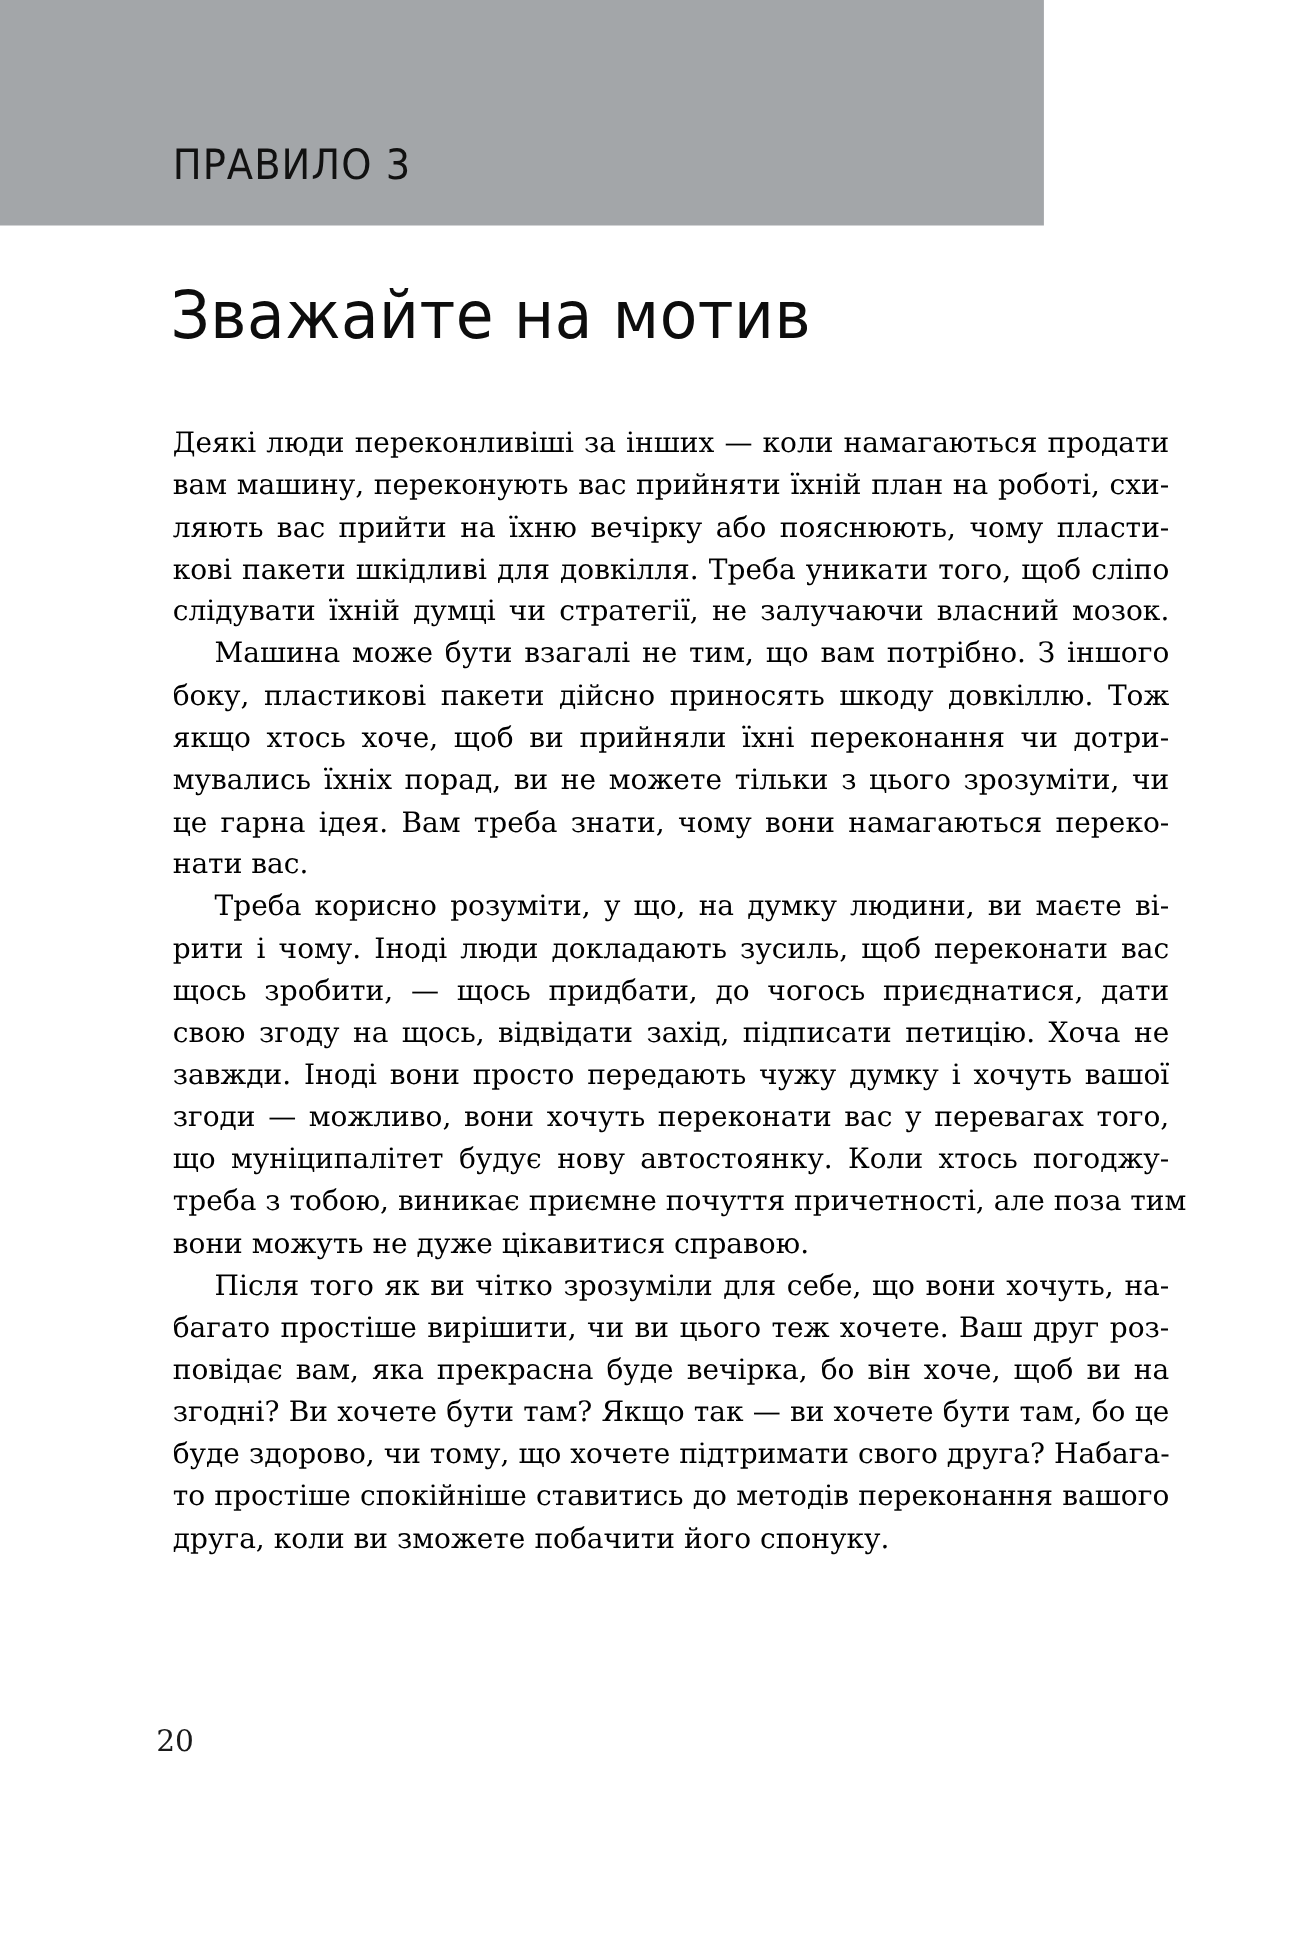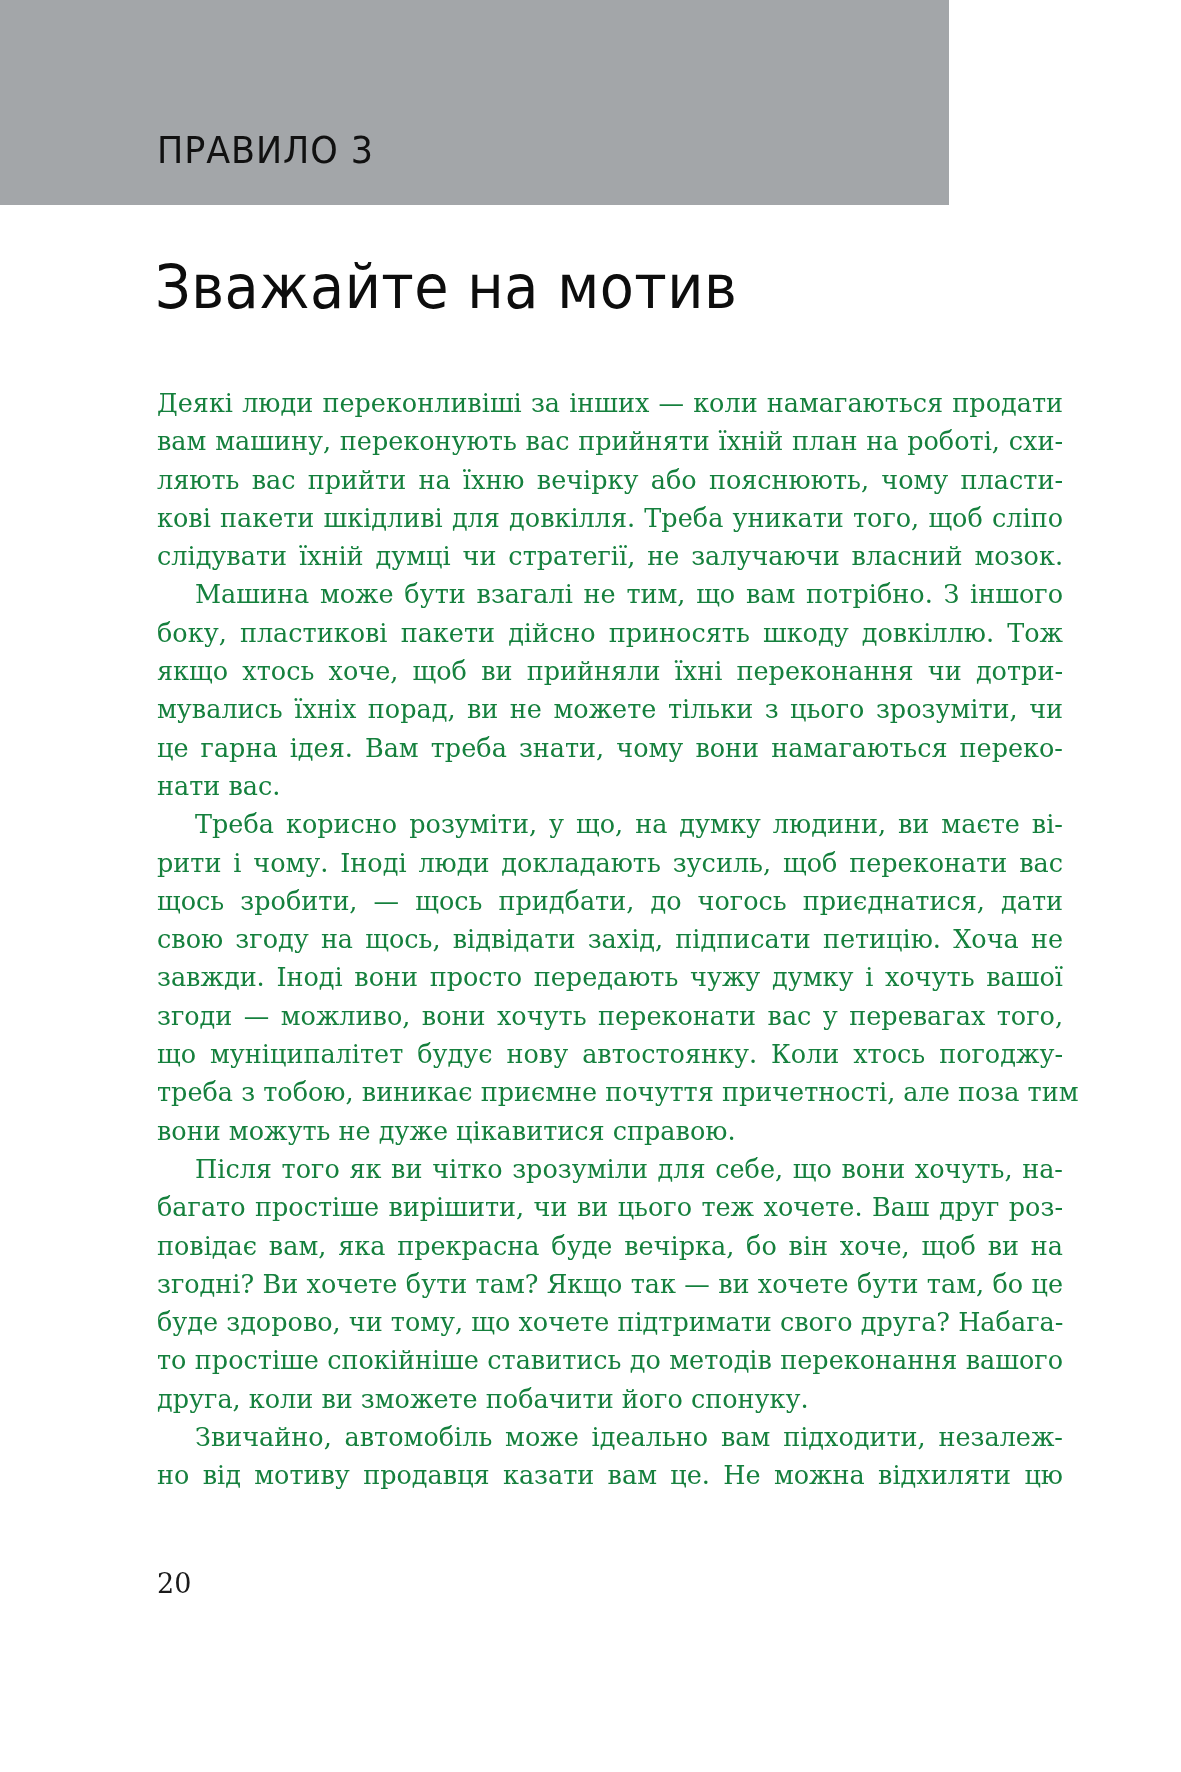--- a/index.html
+++ b/index.html
@@ -18,28 +18,28 @@
   .chapter-title {
     position: absolute; left: 155px; top: 252px; margin: 0;
     font-family: "DejaVu Sans", sans-serif;
     font-size: 60px; font-weight: normal; color: #0d0d0d;
     letter-spacing: 0.5px;
     transform: scaleX(0.93); transform-origin: left center;
   }
   .body-text {
     position: absolute; left: 157px; top: 384px; width: 906px;
     font-family: "DejaVu Serif", serif;
-    font-size: 25.5px; line-height: 38.3px; color: #15803d;
+    font-size: 25.5px; line-height: 38.3px; color: #000000;
   }
   .para { margin: 0; text-align: justify; text-align-last: left; }
   .para .line { display: block; text-align: justify; text-align-last: justify; white-space: nowrap; }
   .para .line.last { text-align-last: left; }
   .para .indent { padding-left: 38px; }
   .page-number {
-    position: absolute; left: 157px; top: 1568px;
+    position: absolute; left: 142px; top: 1568px;
     font-family: "DejaVu Serif", serif; font-size: 27px; color: #1a1a1a;
   }
 </style>
 </head>
 <body>
 
 <div class="header-band">
   <div class="rule-label">ПРАВИЛО 3</div>
 </div>
 
@@ -74,19 +74,15 @@
   </p>
   <p class="para">
     <span class="line indent">Після того як ви чітко зрозуміли для себе, що вони хочуть, на-</span>
     <span class="line">багато простіше вирішити, чи ви цього теж хочете. Ваш друг роз-</span>
     <span class="line">повідає вам, яка прекрасна буде вечірка, бо він хоче, щоб ви на</span>
     <span class="line">згодні? Ви хочете бути там? Якщо так — ви хочете бути там, бо це</span>
     <span class="line">буде здорово, чи тому, що хочете підтримати свого друга? Набага-</span>
     <span class="line">то простіше спокійніше ставитись до методів переконання вашого</span>
     <span class="line last">друга, коли ви зможете побачити його спонуку.</span>
   </p>
-  <p class="para">
-    <span class="line indent">Звичайно, автомобіль може ідеально вам підходити, незалеж-</span>
-    <span class="line">но від мотиву продавця казати вам це. Не можна відхиляти цю</span>
-  </p>
 </div>
 
 <div class="page-number">20</div>
 
 </body></html>

